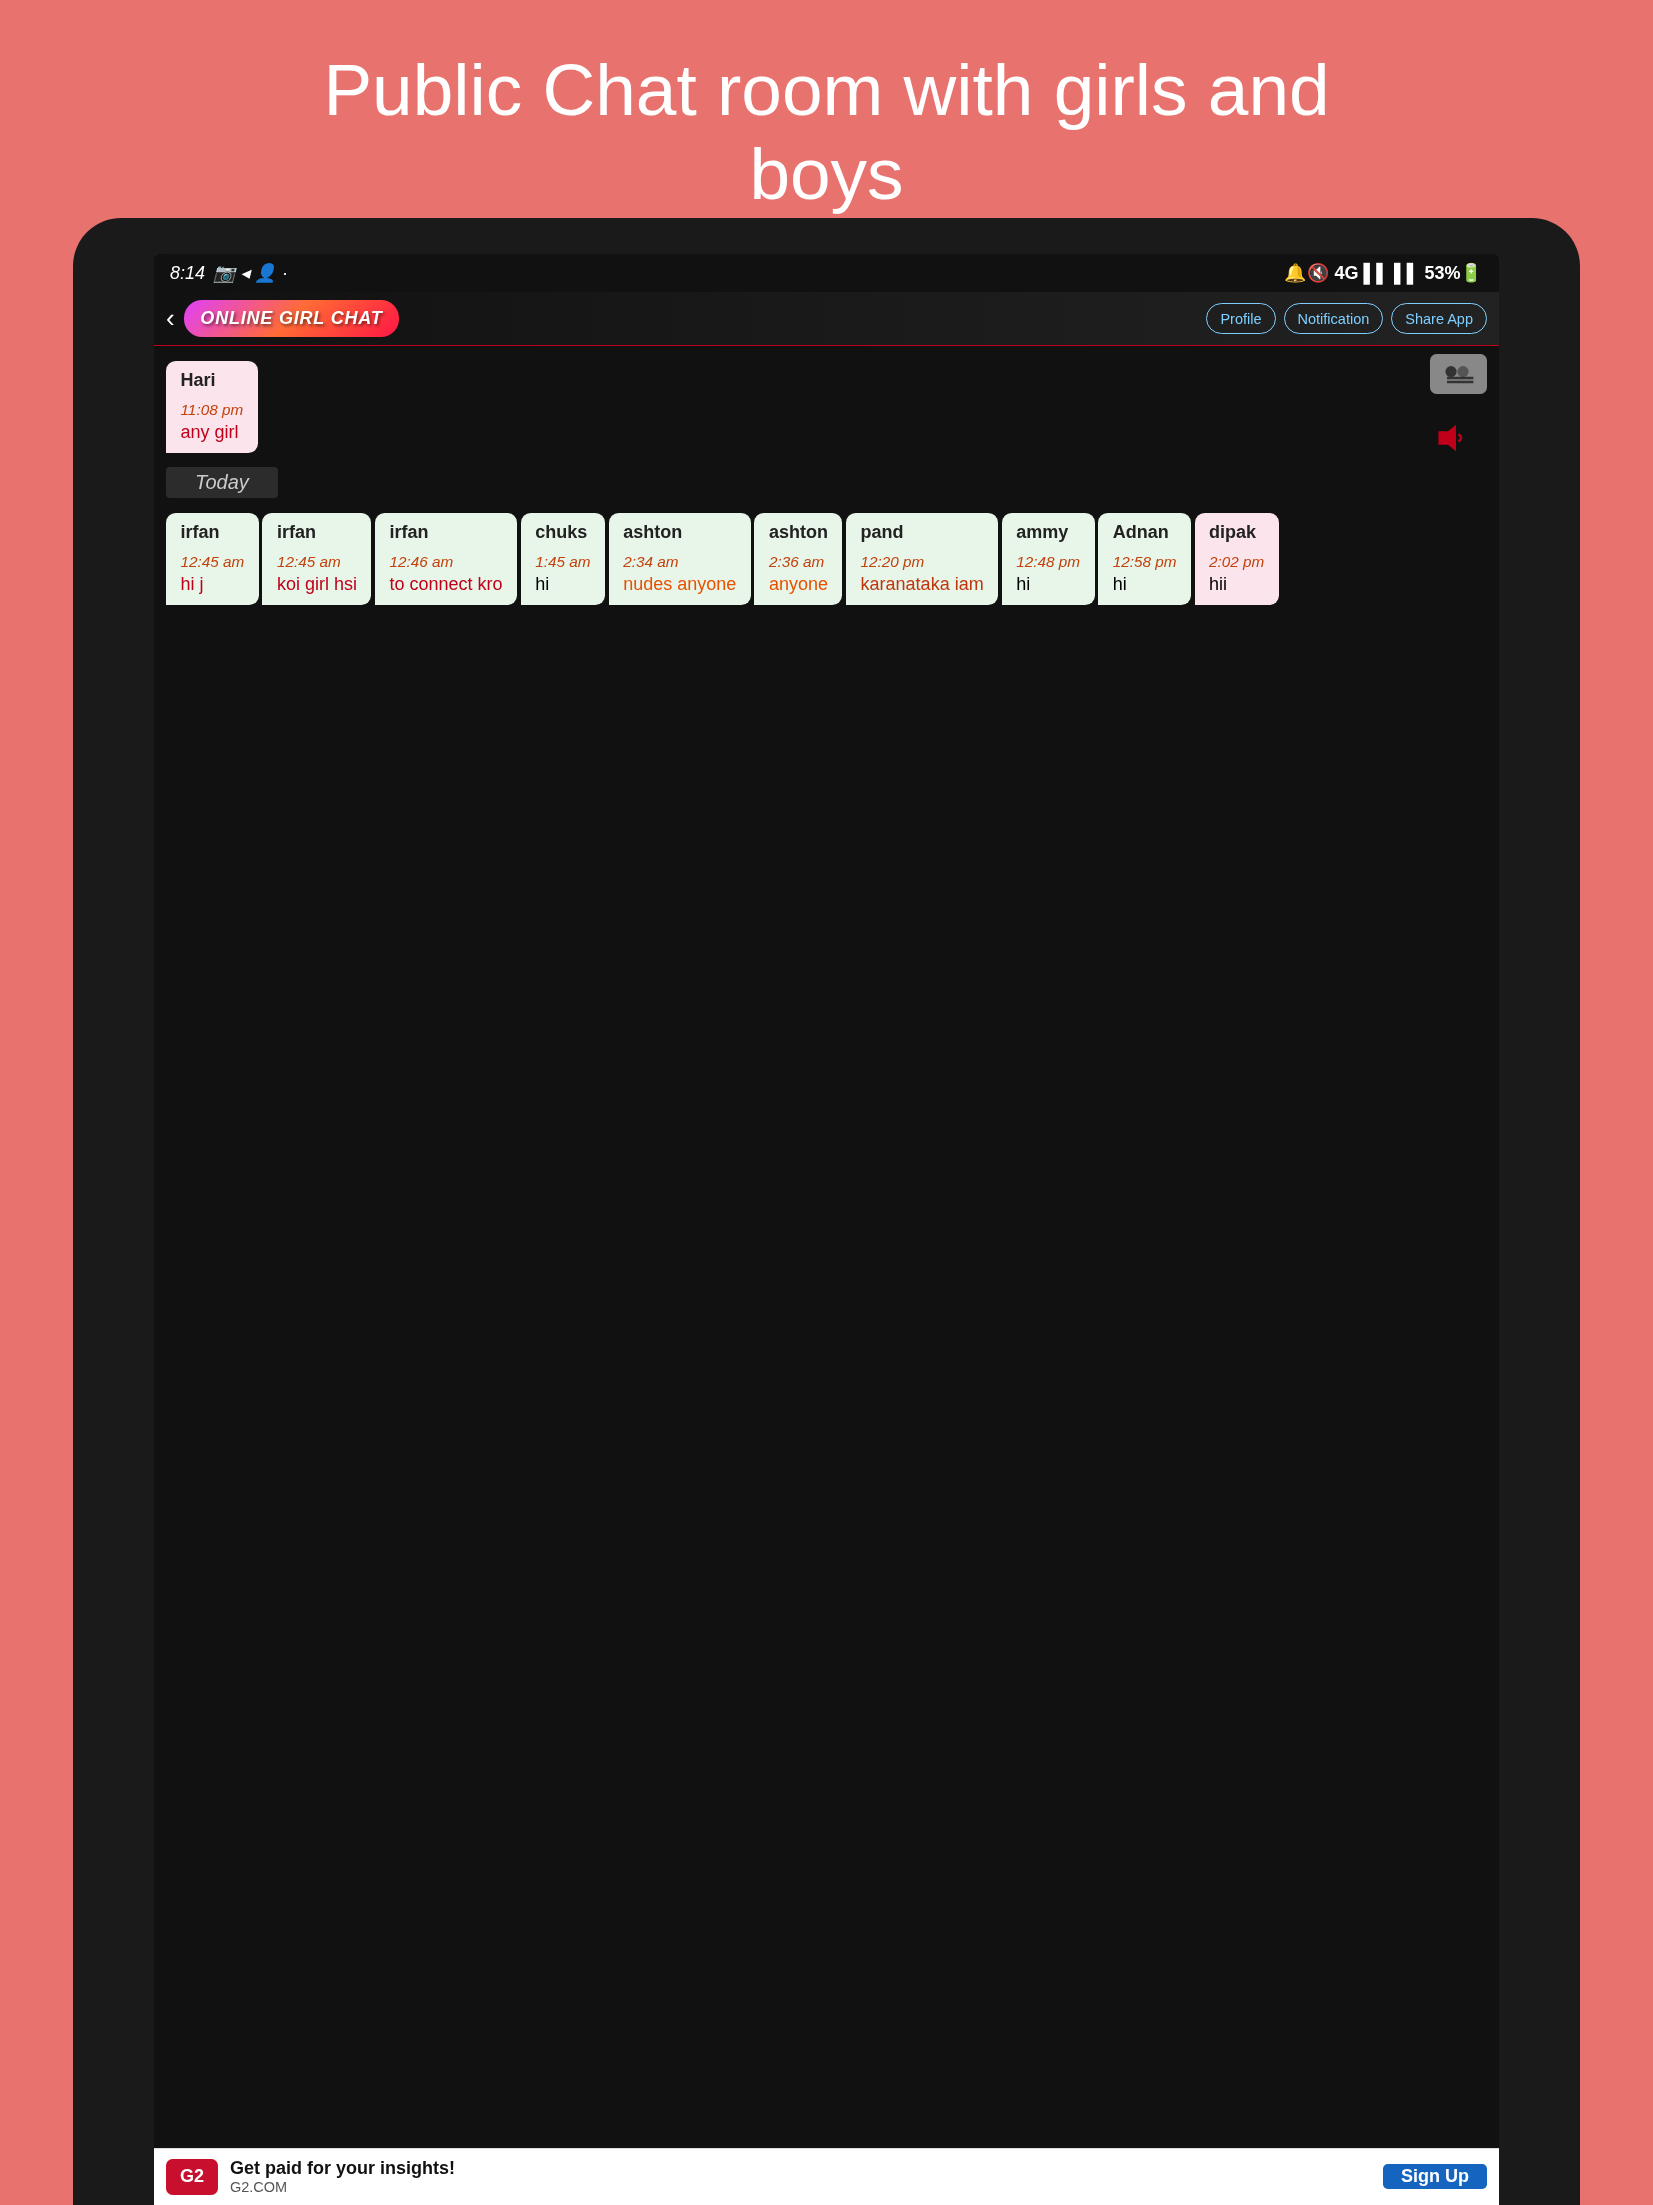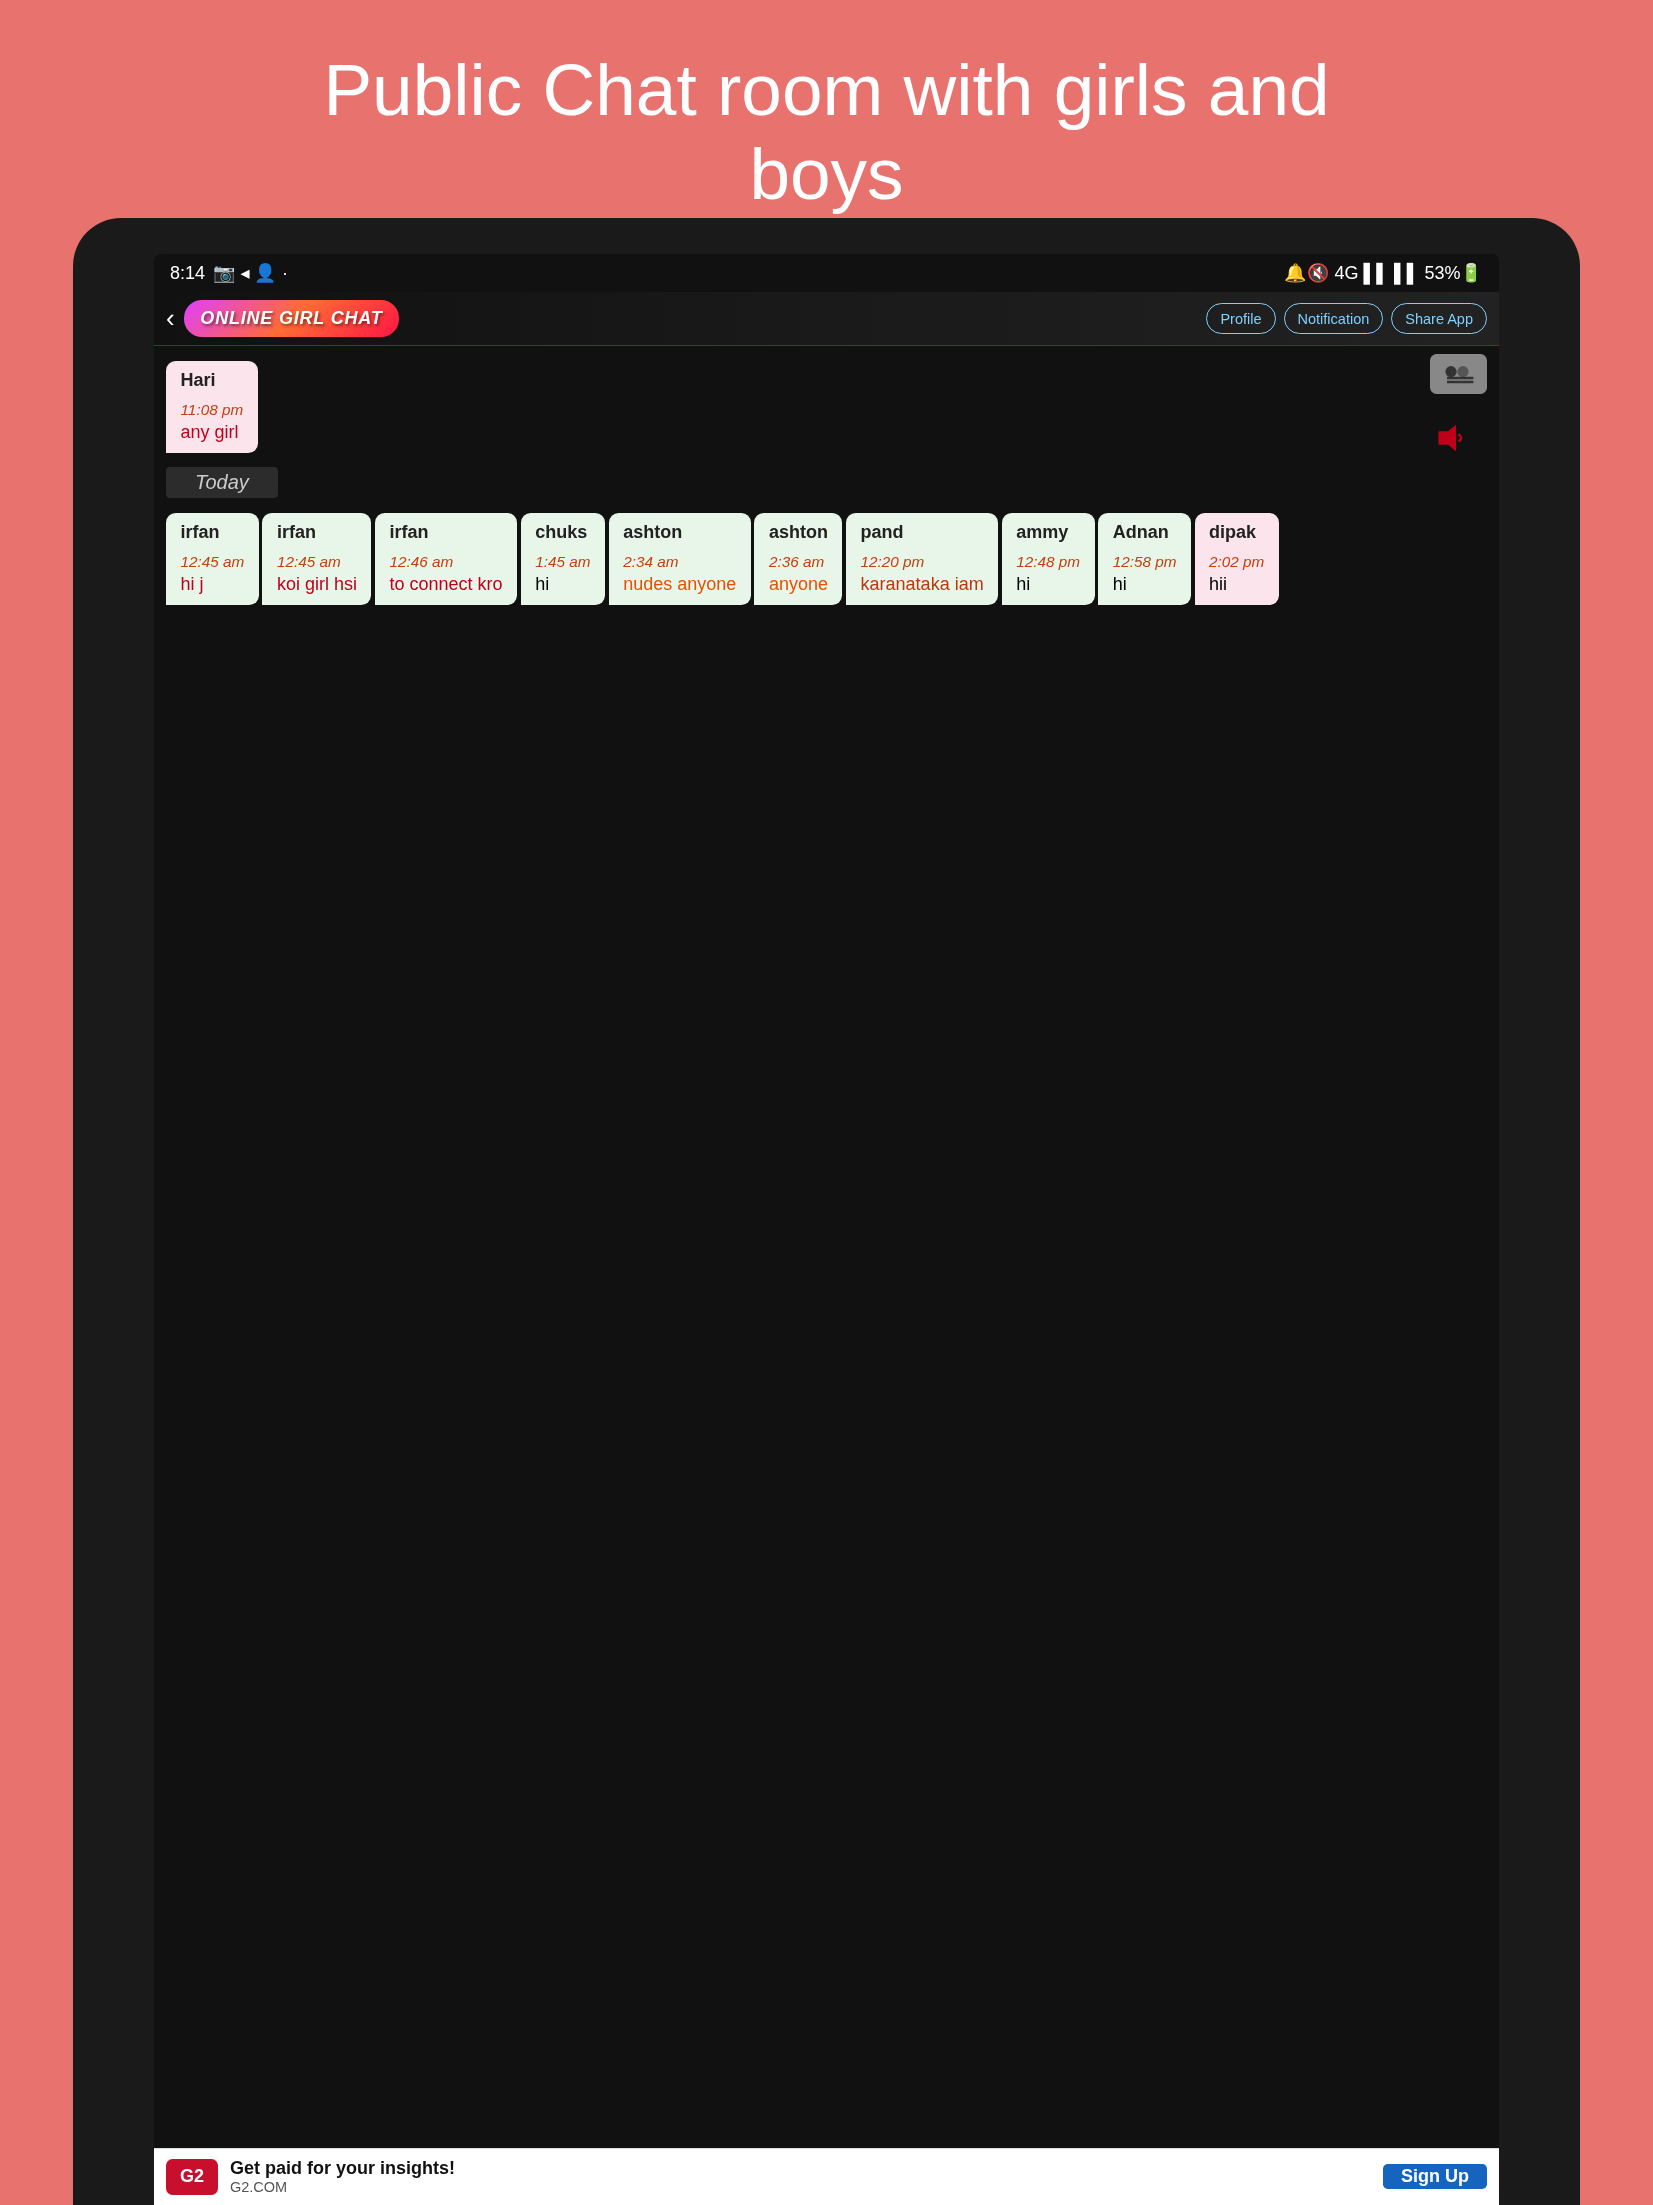--- a/index.html
+++ b/index.html
@@ -57,25 +57,27 @@
       padding: 8px 16px;
       display: flex;
       justify-content: space-between;
       align-items: center;
       flex-shrink: 0;
     }
     .status-left {
       display: flex;
       align-items: flex-end;
       gap: 8px;
+      font-style: italic;
     }
     .status-right {
       display: flex;
       align-items: center;
       gap: 6.5px;
+      font-weight: bold;
     }
 
     
     .app-header {
       background: linear-gradient(to right, #111, #222);
       display: flex;
       align-items: center;
       padding: 8px 12px;
       gap: 9.7px;
       flex-shrink: 0;

